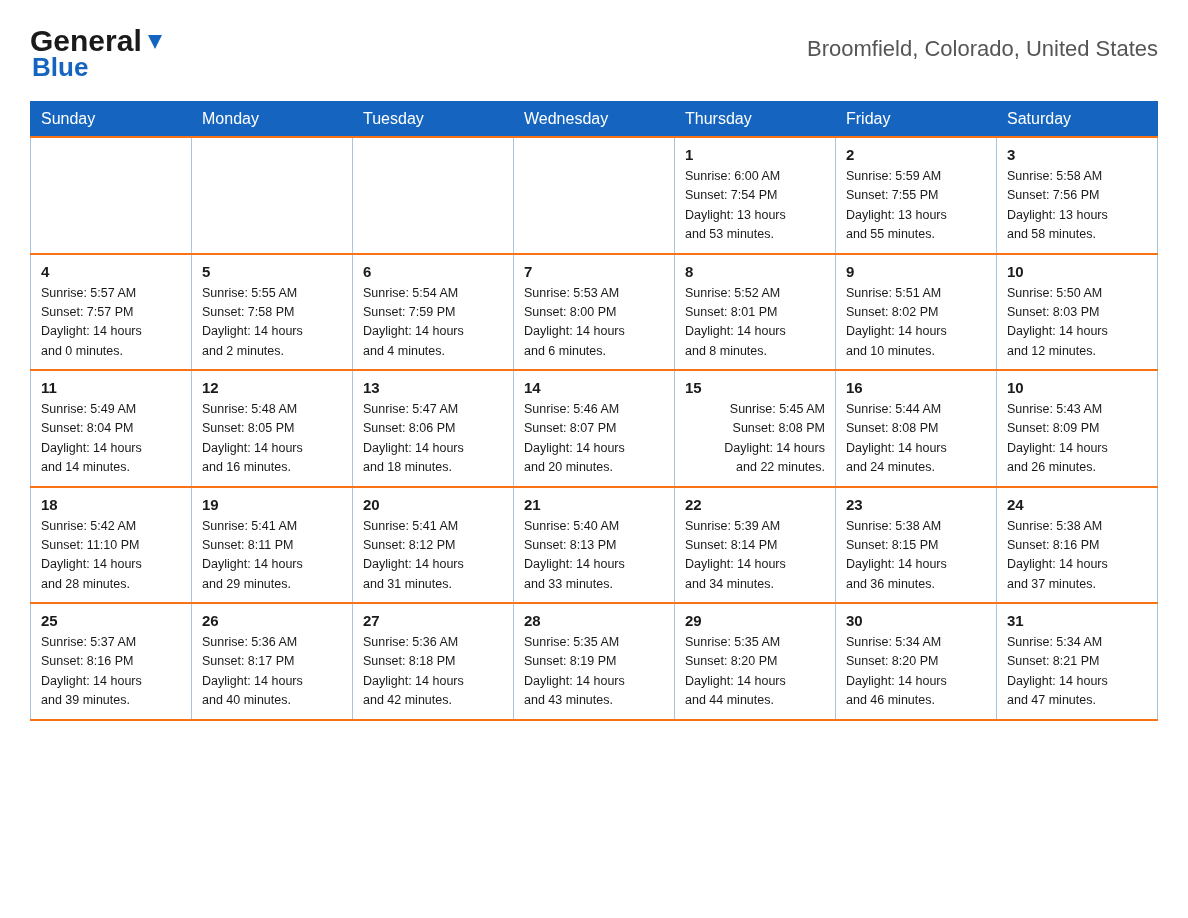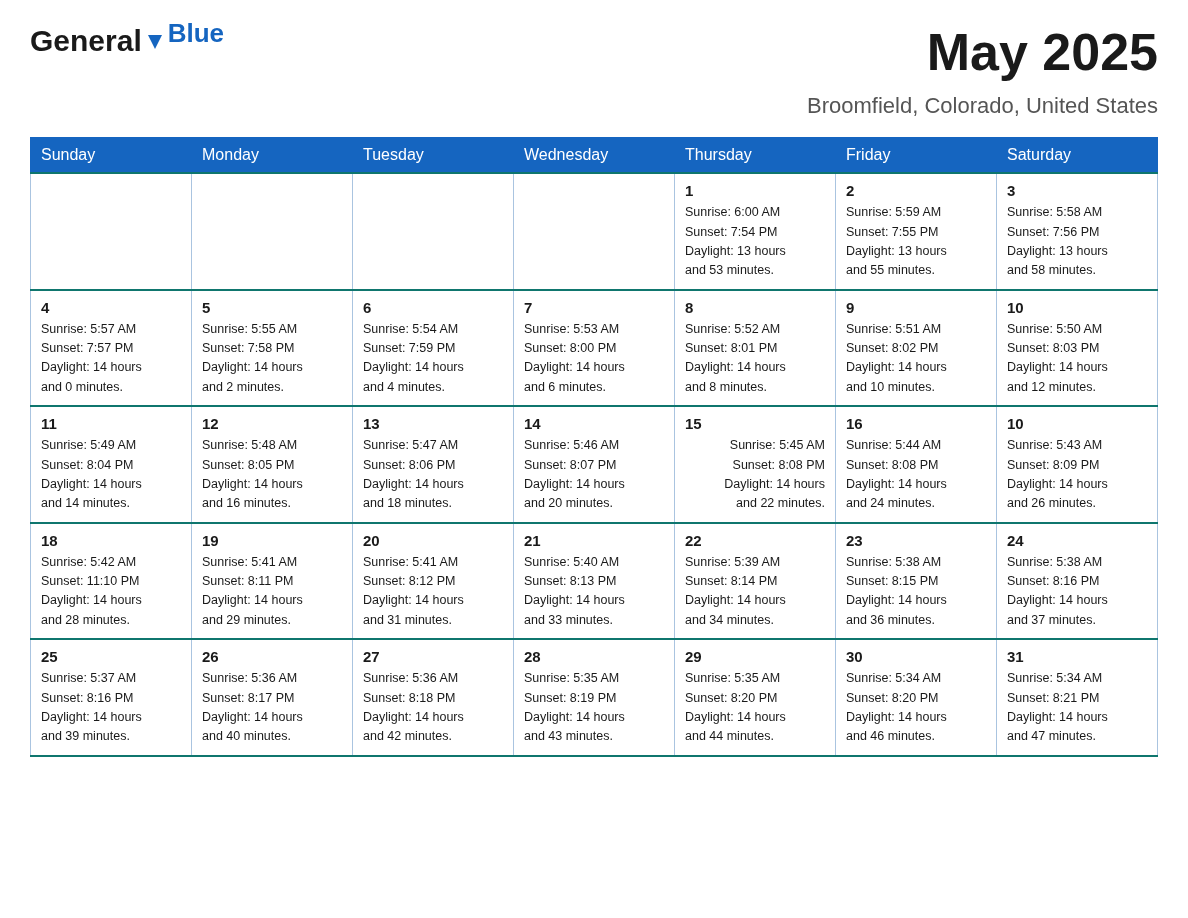--- a/index.html
+++ b/index.html
@@ -11,21 +11,21 @@
       min-height: 918px;
     }
     .header {
       display: flex;
       justify-content: space-between;
       align-items: flex-start;
       margin-bottom: 18px;
     }
     .logo {
       display: flex;
-      flex-direction: row;
+      flex-direction: column;
       align-items: flex-start;
     }
     .title-area {
       text-align: right;
     }
     .month-title {
       font-size: 52px;
       font-weight: bold;
       color: #1a1a1a;
       line-height: 1.1;
@@ -66,39 +66,38 @@
     }
     .day-info {
       font-size: 12.5px;
       color: #1a1a1a;
       line-height: 1.55;
     }
     .empty-cell {
       background: #fff;
     }
     tr {
-      border-bottom: 2px solid #0f766e;
+      border-bottom: 2px solid #f97316;
       margin-top: 20px;
     }
   </style>
 </head>
 <body>
 
 <div class="header">
   <div class="logo">
     <div style="display:flex; align-items:center; gap:2px;">
       <span style="font-size:30px; font-weight:bold; color:#1a1a1a;">General</span>
       <svg width="22" height="22" viewBox="0 0 22 22" style="margin-top:2px;">
         <polygon points="4,4 18,4 11,18" fill="#1565c0"></polygon>
       </svg>
     </div>
     <div style="font-size:26px; font-weight:bold; color:#1565c0; margin-top:-6px; margin-left:2px;">Blue</div>
   </div>
   <div class="title-area">
-    <div class="month-title">May 2025</div>
     <div class="location-title">Broomfield, Colorado, United States</div>
   </div>
 </div>
 
 <table class="calendar">
   <thead>
     <tr>
     <th>Sunday</th>
         <th>Monday</th>
         <th>Tuesday</th>

